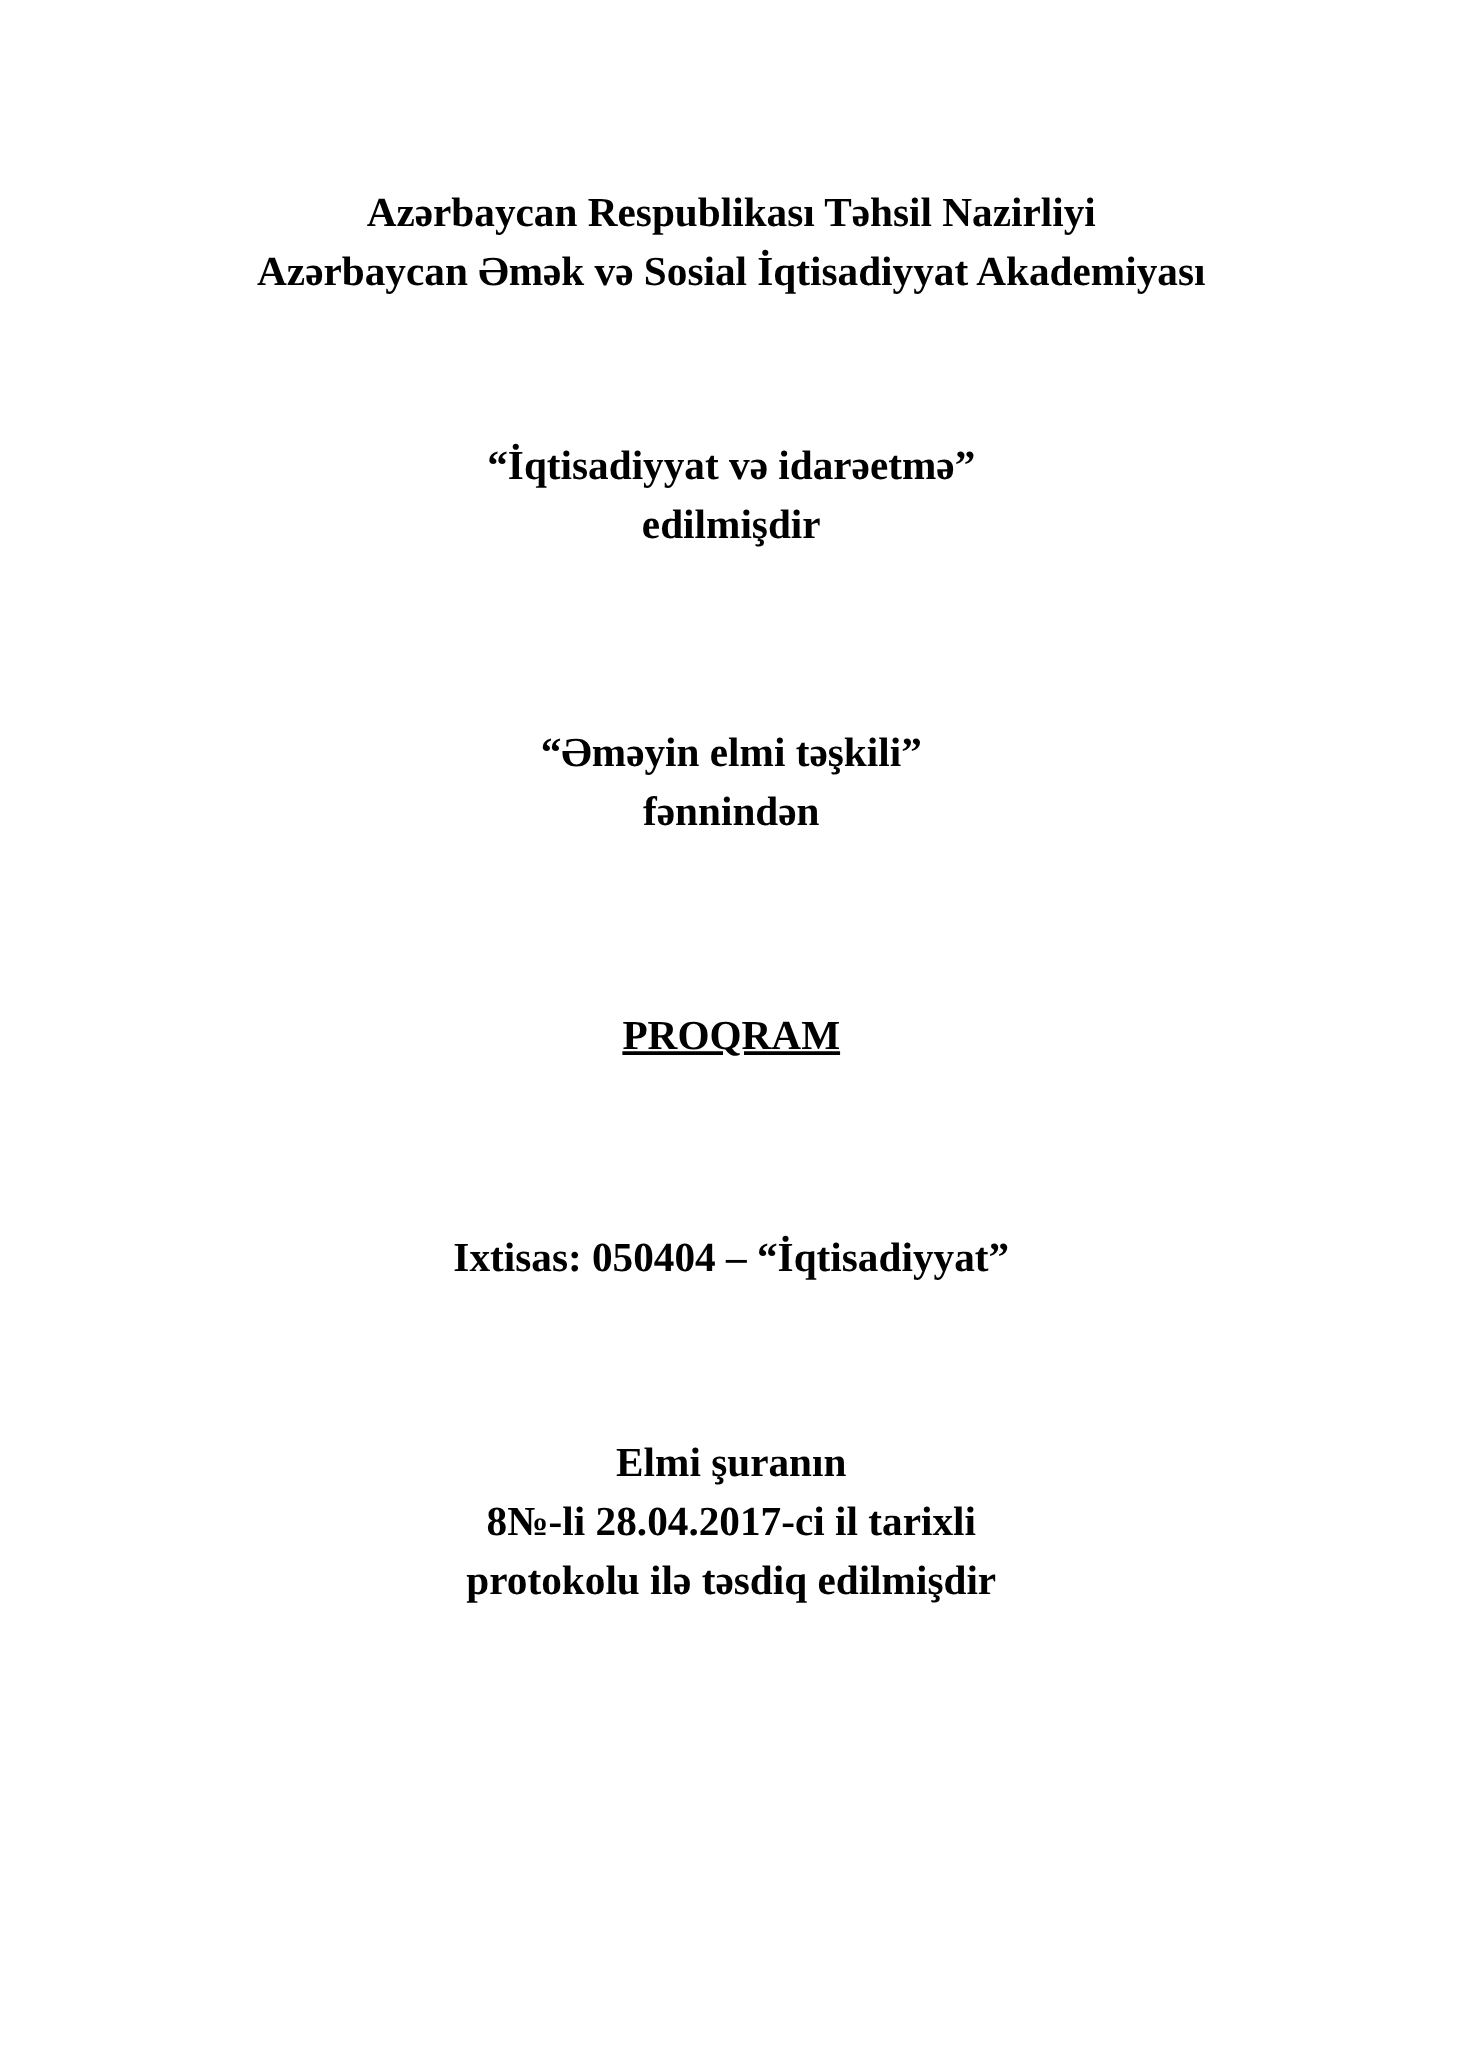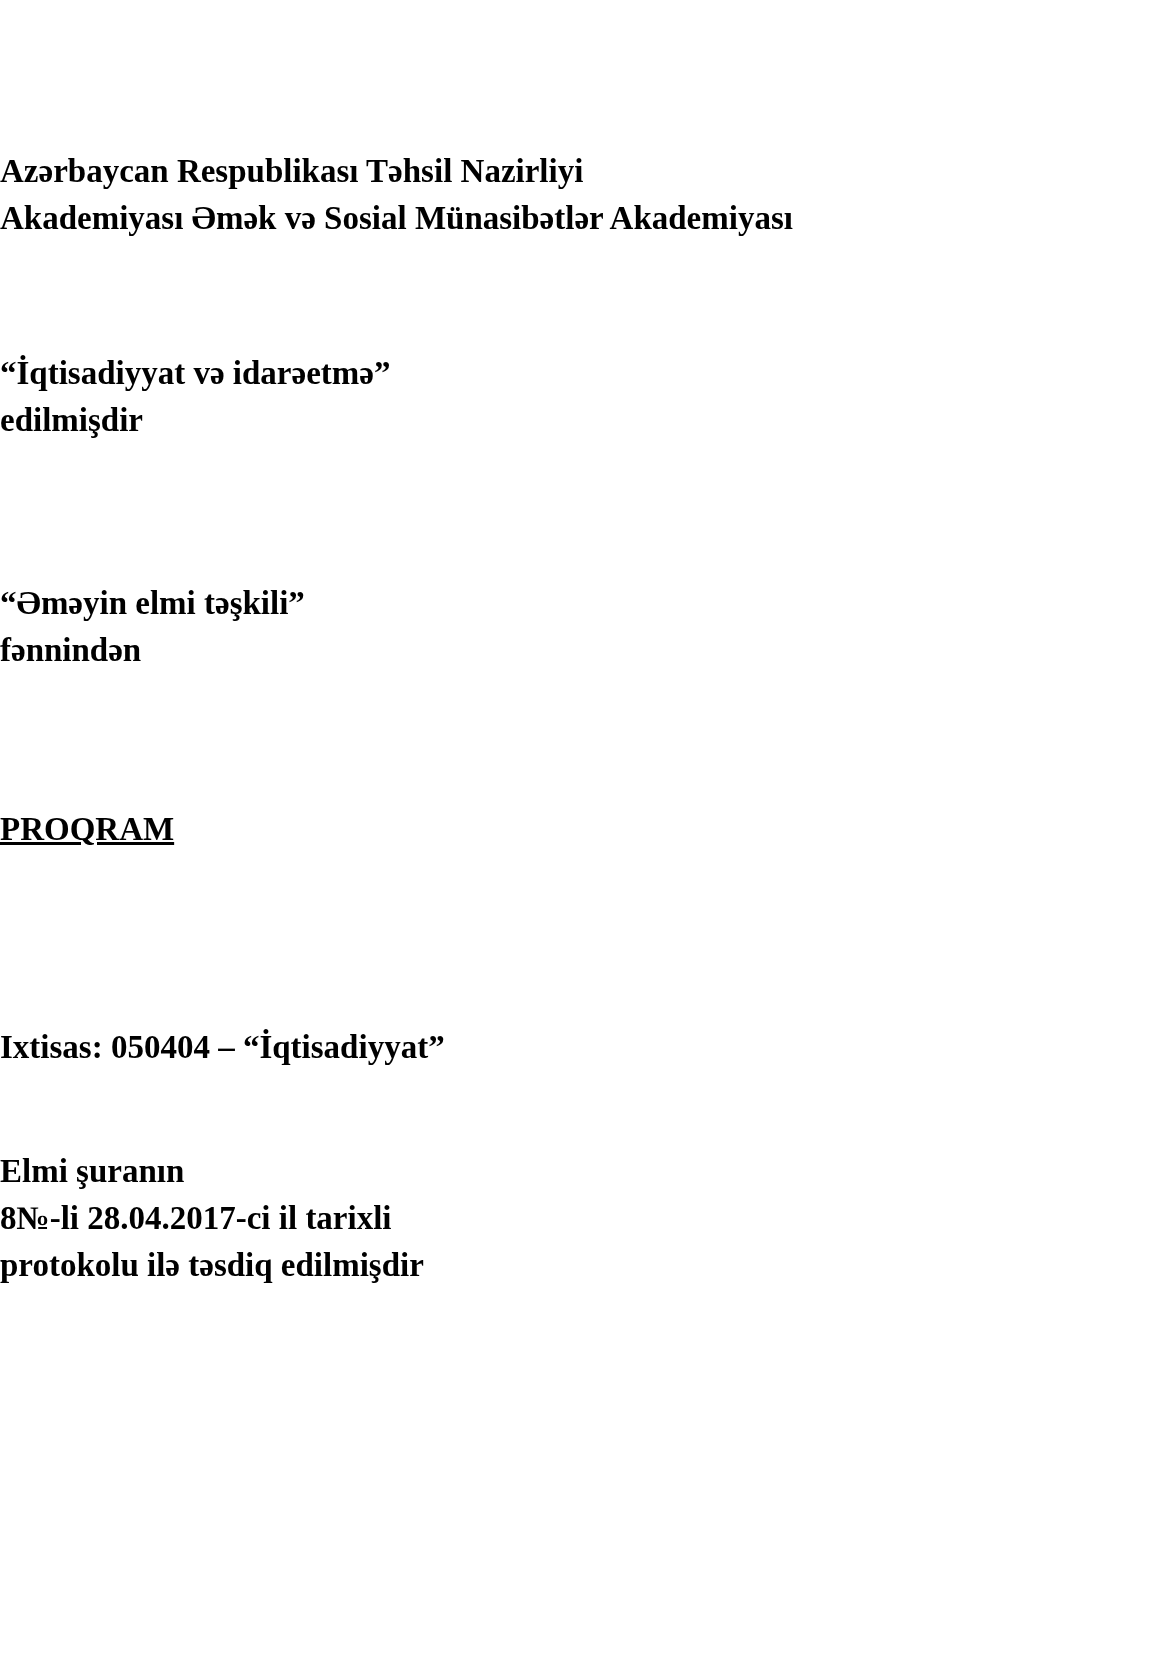--- a/index.html
+++ b/index.html
@@ -13,46 +13,47 @@
     overflow: hidden;
   }
   .page {
     position: relative;
     width: 1170px;
     height: 1654px;
     background: #ffffff;
     color: #000000;
     font-family: "Liberation Serif", "DejaVu Serif", serif;
     font-weight: 700;
+    text-align: center;
     font-size: 33px;
     line-height: 47px;
   }
   .block {
     position: absolute;
     left: 0;
     width: 100%;
   }
   .ministry-block   { top: 148px; }
   .department-block { top: 350px; }
   .subject-block    { top: 580px; }
   .title-block      { top: 806px; text-decoration: underline; }
-  .specialty-block  { top: 1024px; }
+  .specialty-block  { top: 984px; }
   .approval-block   { top: 1148px; }
   .line {
     white-space: nowrap;
   }
 </style>
 </head>
 <body>
 
 <div class="page">
 
   <div class="block ministry-block">
     <div class="line">Azərbaycan Respublikası Təhsil Nazirliyi</div>
-    <div class="line">Akademiyası Əmək və Sosial Münasibətlər Akademiyası</div>
+    <div class="line">Azərbaycan Əmək və Sosial İqtisadiyyat Akademiyası</div>
   </div>
 
   <div class="block department-block">
     <div class="line">“İqtisadiyyat və idarəetmə”</div>
     <div class="line">edilmişdir</div>
   </div>
 
   <div class="block subject-block">
     <div class="line">“Əməyin elmi təşkili”</div>
     <div class="line">fənnindən</div>

